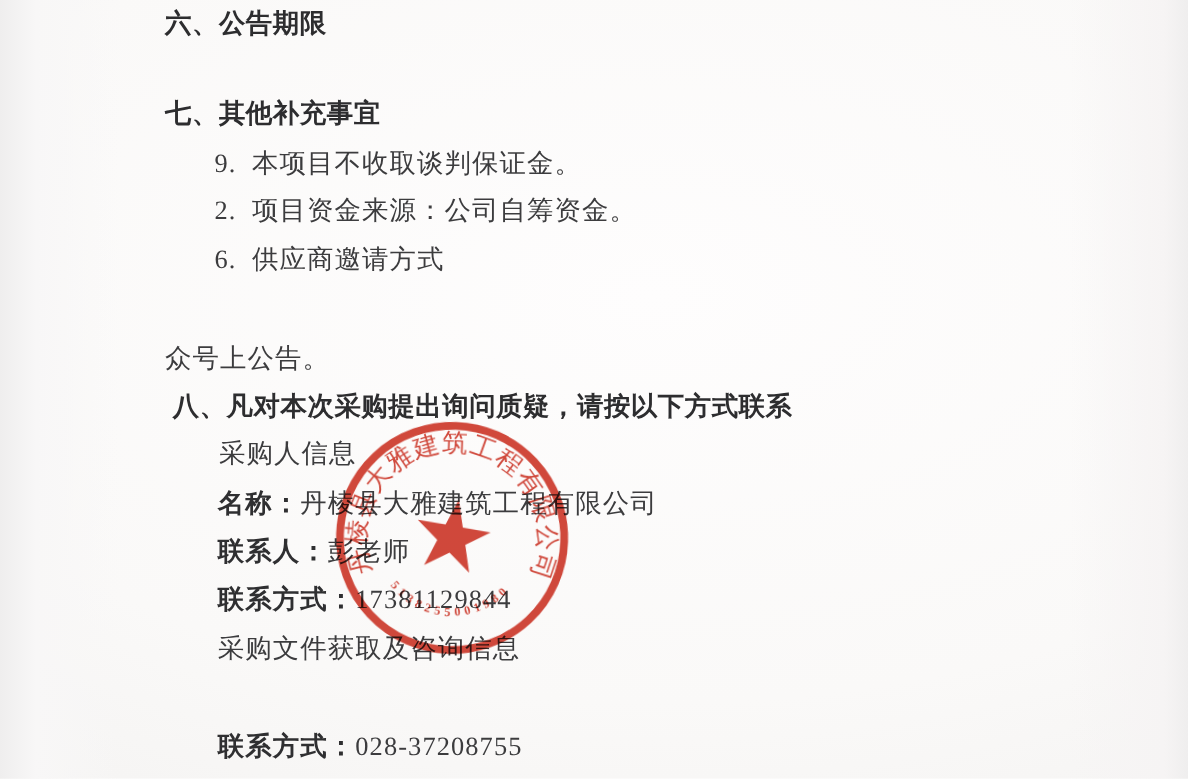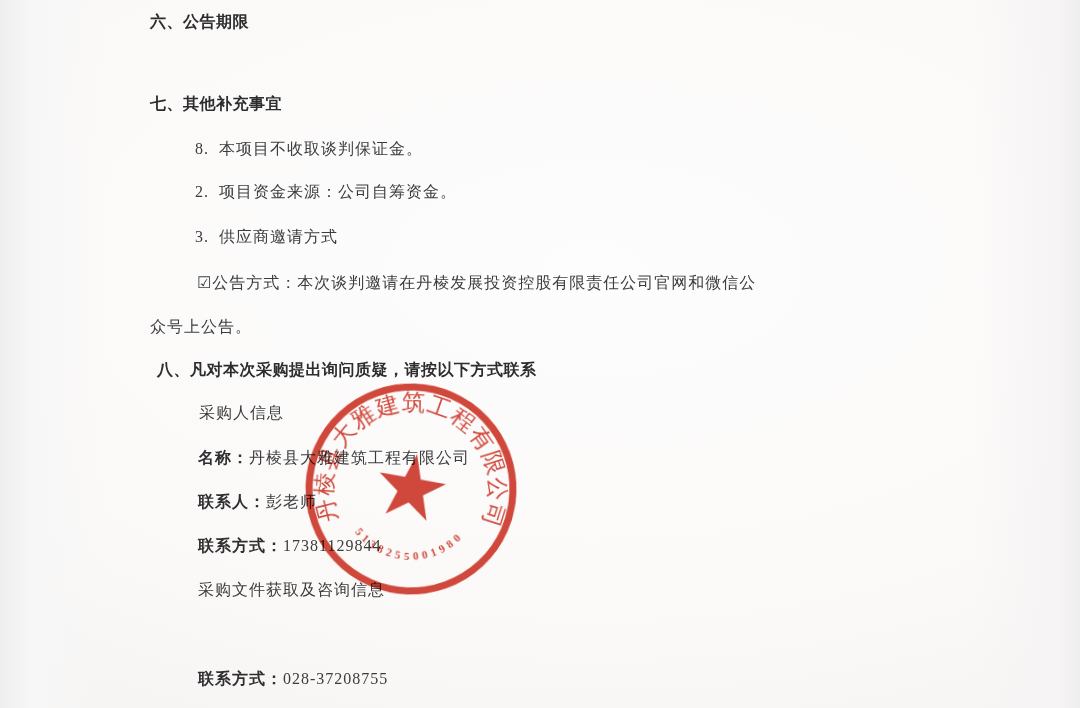--- a/index.html
+++ b/index.html
@@ -9,21 +9,21 @@
   }
   .page{
     position:relative;width:1080px;height:708px;
     background:
       linear-gradient(90deg, #efeeee 0%, #f8f7f7 3%, rgba(255,255,255,0) 10%, rgba(255,255,255,0) 90%, #f6f4f4 98%, #efeeee 100%),
       radial-gradient(120% 95% at 55% 38%, #fefdfd 0%, #faf9f8 55%, #f1f0ef 100%);
     color:#3a3a3c;
   }
   .line{
     position:absolute;
-    font-size:16px;
+    font-size:24px;
     line-height:26px;
     letter-spacing:1px;
     white-space:pre;
     color:#3c3c3e;
   }
   .heading{
     font-family:"Liberation Sans","DejaVu Sans",sans-serif;
     font-weight:bold;
     color:#2d2d2f;
     letter-spacing:0.5px;
@@ -48,25 +48,24 @@
   }
 </style>
 </head>
 <body>
 
 <div class="page">
 
   <div class="line heading" style="left:150px;top:9px">六、公告期限</div>
 
   <div class="line heading" style="left:150px;top:91px">七、其他补充事宜</div>
-  <div class="line" style="left:195px;top:136px">8.  本项目不收取谈判保证金。</div>
+  <div class="line" style="left:195px;top:136px">9.  本项目不收取谈判保证金。</div>
   <div class="line" style="left:195px;top:179px">2.  项目资金来源：公司自筹资金。</div>
-  <div class="line" style="left:195px;top:224px">3.  供应商邀请方式</div>
+  <div class="line" style="left:195px;top:224px">6.  供应商邀请方式</div>
 
-  <div class="line" style="left:197px;top:270px">☑公告方式：本次谈判邀请在丹棱发展投资控股有限责任公司官网和微信公</div>
   <div class="line" style="left:150px;top:314px">众号上公告。</div>
 
   <div class="line heading" style="left:157px;top:357px">八、凡对本次采购提出询问质疑，请按以下方式联系</div>
 
   <div class="line" style="left:199px;top:400px">采购人信息</div>
 
   <div class="line" style="left:198px;top:445px"><span class="lbl">名称：</span><span>丹棱县大雅建筑工程有限公司</span></div>
 
   <div class="line" style="left:198px;top:489px"><span class="lbl">联系人：</span><span>彭老师</span></div>
 

